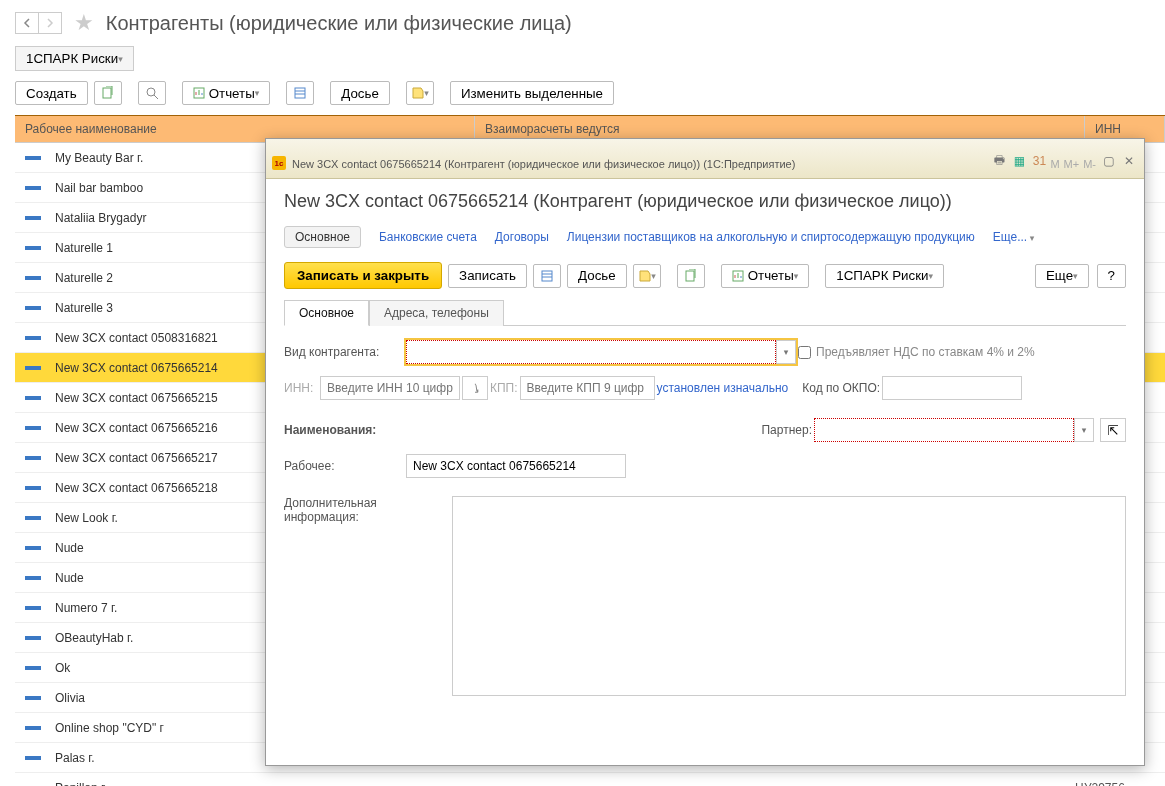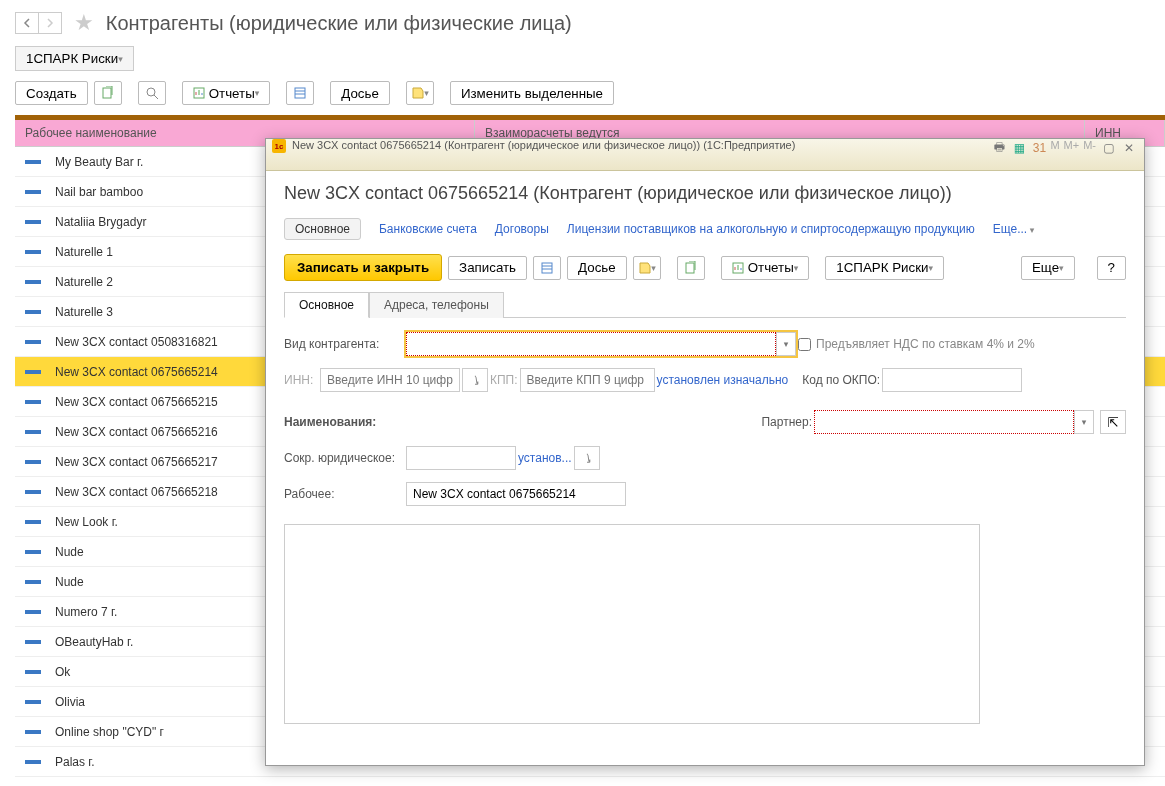--- a/index.html
+++ b/index.html
@@ -14,48 +14,48 @@
 .subheader { padding: 0 15px 10px; }
 .spark-btn { padding: 4px 10px; border: 1px solid #ccc; background: #f5f5f5; cursor: pointer; display: inline-flex; align-items: center; }
 .dd-caret::after { content: " ▾"; font-size: 9px; color: #888; }
 
 .toolbar { display: flex; align-items: center; gap: 6px; padding: 0 15px 10px; }
 .btn { padding: 4px 10px; border: 1px solid #bbb; background: #fff; cursor: pointer; border-radius: 2px; display: inline-flex; align-items: center; height: 24px; justify-content: center; }
 .btn-icon { width: 28px; justify-content: center; padding: 4px; }
 .tb-group { display: flex; align-items: center; gap: 6px; margin-left: 10px; }
 
 .table-area { margin: 0 0 0 15px; }
-.table-header { display: flex; border-top: 5px solid #a16207; border-bottom: 1px solid #ccc; background: #f9a8d4; }
+.table-header { display: flex; border-top: 1px solid #a16207; border-bottom: 1px solid #ccc; background: #fdba74; }
 .th { padding: 6px 10px; color: #555; font-weight: normal; }
 .th1 { width: 460px; border-right: 1px solid #ccc; }
 .th2 { flex: 1; border-right: 1px solid #ccc; }
 .th3 { width: 80px; border-right: 1px solid #ccc; }
 
 .row { display: flex; align-items: center; padding: 5px 10px; border-bottom: 1px solid #eee; height: 30px; }
 .row .dash { width: 16px; height: 4px; background: #3a78c4; margin-right: 14px; }
 .row.selected { background: #ffd93b; }
 .row .cell1 { flex: 1; }
 .row .code-cell { width: 80px; text-align: left; color: #555; }
 
 .modal { position: absolute; left: 265px; top: 138px; width: 880px; height: 628px; background: #fff; border: 1px solid #999; box-shadow: 0 3px 14px rgba(0,0,0,0.3); display: flex; flex-direction: column; }
-.titlebar { height: 32px; background: linear-gradient(#f8f5e8,#ece6c8); display: flex; align-items: flex-start; padding: 0 6px; font-size: 11px; color: #555; border-bottom: 1px solid #cbc49c; }
+.titlebar { height: 40px; background: linear-gradient(#f8f5e8,#ece6c8); display: flex; align-items: flex-end; padding: 8px 6px; font-size: 11px; color: #555; border-bottom: 1px solid #cbc49c; }
 .tb-1c { width: 14px; height: 14px; background: #f7b500; border-radius: 2px; margin-right: 6px; font-size: 8px; display: flex; align-items: center; justify-content: center; color: #a00; font-weight: bold; }
 .tb-spacer { flex: 1; }
 .tb-ico { width: 18px; height: 18px; display: inline-flex; align-items: center; justify-content: center; margin-left: 2px; cursor: pointer; color: #777; font-size: 12px; }
 .tb-m { color: #aaa; font-size: 11px; padding: 0 2px; cursor: pointer; }
 
 .modal-content { padding: 12px 18px; overflow: auto; flex: 1; }
 .modal-title { font-size: 18px; color: #444; margin-bottom: 14px; }
 .sec-nav { display: flex; align-items: center; gap: 18px; margin-bottom: 14px; flex-wrap: wrap; }
 .sec-nav .active { background: #f3f3f3; border: 1px solid #ccc; border-radius: 3px; padding: 3px 10px; color: #333; }
 .sec-nav a { color: #3366cc; text-decoration: none; }
 
 .modal-toolbar { display: flex; align-items: center; gap: 6px; margin-bottom: 10px; }
 .btn-primary { background: linear-gradient(#ffe04d,#ffc800); border: 1px solid #d4a800; font-weight: bold; padding: 5px 12px; cursor: pointer; border-radius: 3px; text-align: right; }
-.tb-right { margin-left: auto; display: flex; gap: 22px; }
+.tb-right { margin-left: auto; display: flex; gap: 8px; }
 
 .tabs { display: flex; border-bottom: 1px solid #ccc; margin-bottom: 14px; }
 .tab { padding: 5px 14px; border: 1px solid #ccc; border-bottom: none; background: #f5f5f5; cursor: pointer; position: relative; top: 1px; color: #555; }
 .tab.active { background: #fff; border-bottom: 1px solid #fff; color: #111; }
 
 .form-row { display: flex; align-items: center; gap: 2px; margin-bottom: 12px; }
 .label { color: #555; min-width: 120px; }
 .grey-label { color: #aaa; }
 .input { height: 24px; border: 1px solid #ccc; padding: 2px 6px; font-size: 12px; }
 .combo { display: flex; align-items: stretch; }
@@ -354,33 +354,24 @@
       <span class="label" style="font-weight:bold">Наименования:</span>
       <span style="flex:1"></span>
       <span class="label" style="min-width:auto">Партнер:</span>
       <span class="combo">
         <input class="input req" style="width: 260px;">
         <span class="combo-btn">▾</span>
       </span>
       <button class="sm-btn" style="margin-left:4px">⇱</button>
     </div>
 
-    <div class="form-row">
-      <span class="label">Сокр. юридическое:</span>
-      <input class="input" style="width: 110px;">
-      <span class="link">установ...</span>
-      <button class="sm-btn">
-          <svg width="10" height="10">
-            <path d="M2 8 C2 4 6 4 6 0 M6 0 L4 2 M6 0 L8 2" fill="none" stroke="#888" transform="rotate(135 5 5)"></path>
-          </svg>
-        </button>
-    </div>
 
     <div class="form-row">
       <span class="label">Рабочее:</span>
       <input class="input" style="width: 220px;" value="New 3CX contact 0675665214">
     </div>
 
     <div class="form-row" style="align-items:flex-start;margin-top:18px">
+      <span class="label">Дополнительная информация:</span>
       <textarea class="textarea" style=""></textarea>
     </div>
   </div>
 </div>
 
 </body></html>

